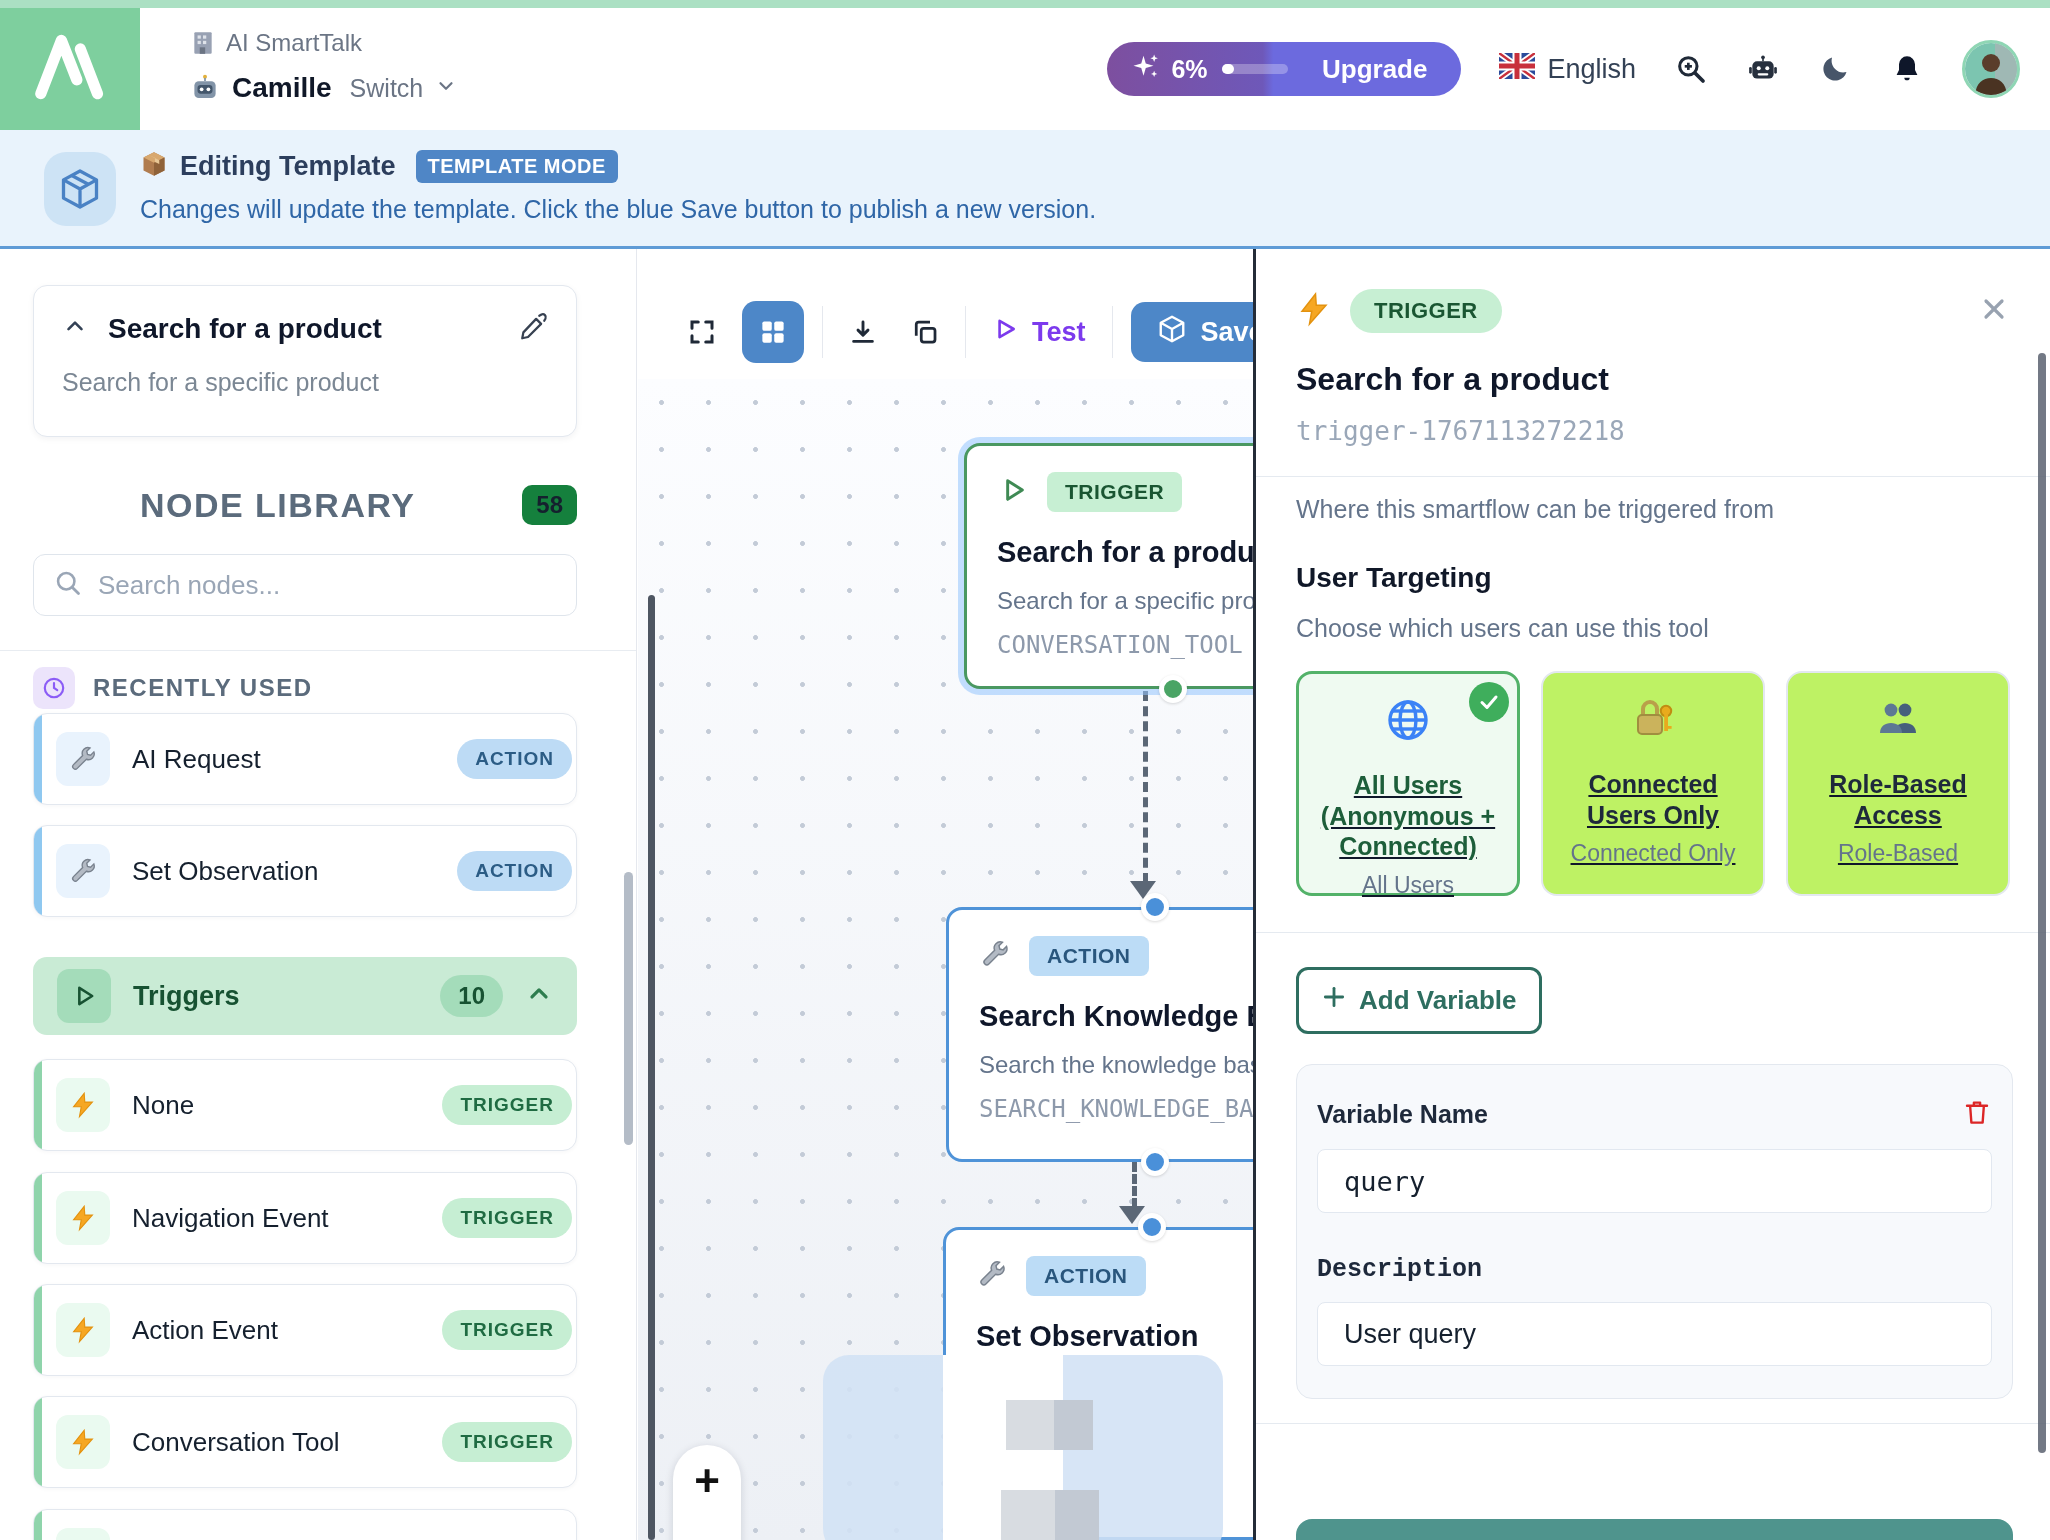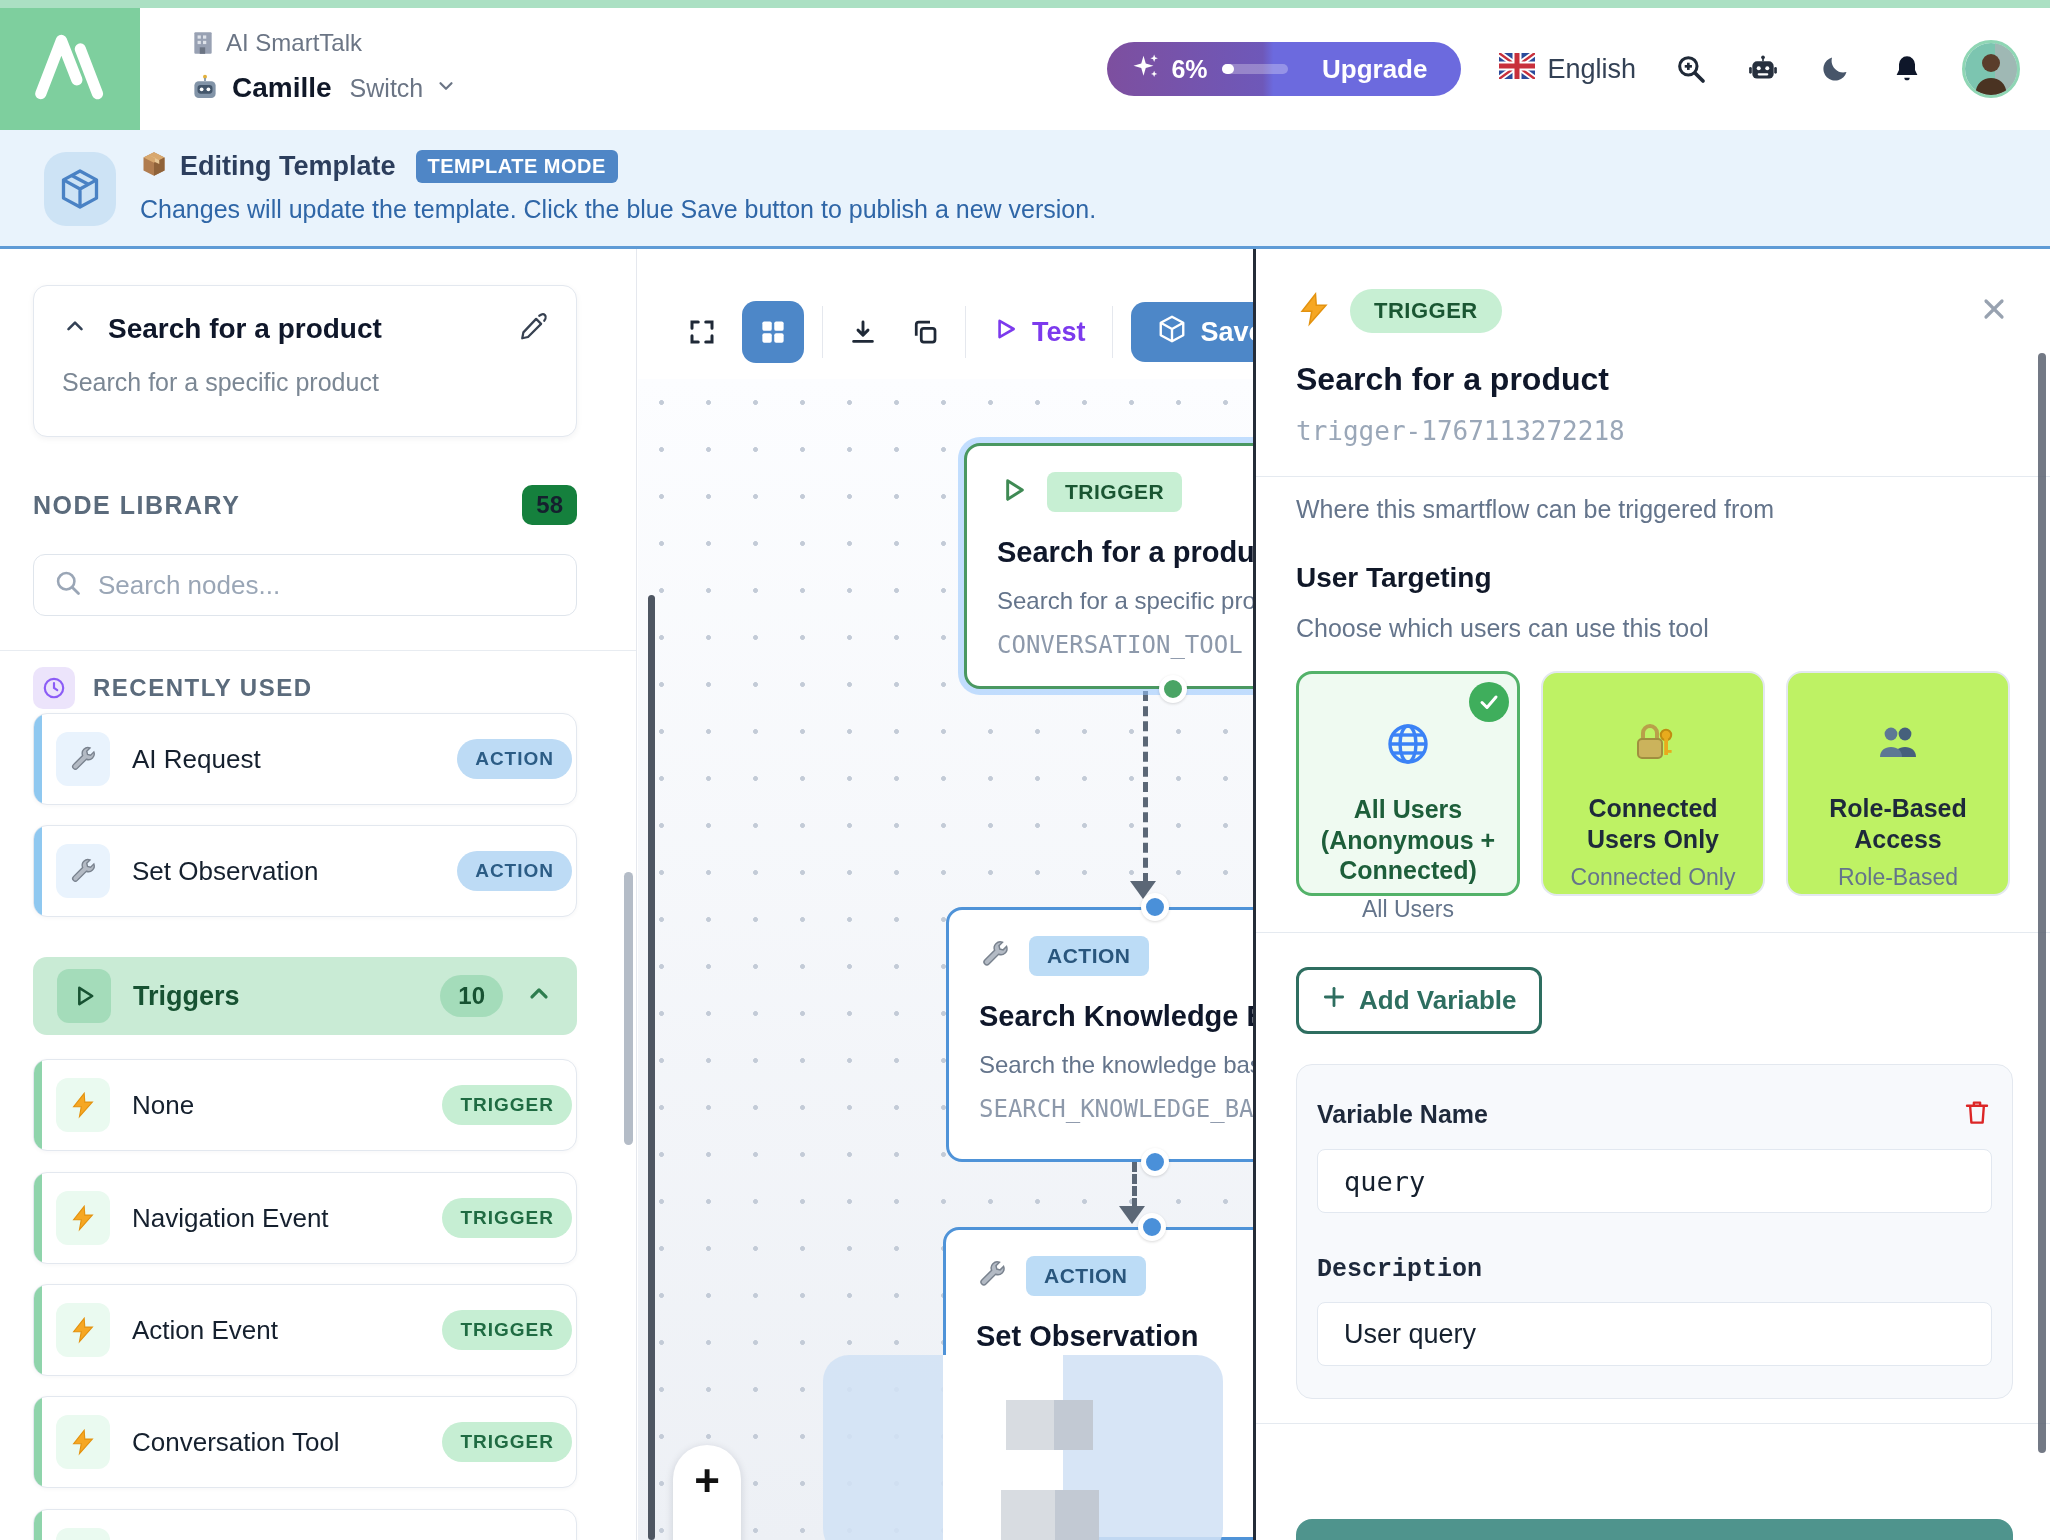--- a/index.html
+++ b/index.html
@@ -48,21 +48,21 @@
   .panel { position:absolute; left:1253px; top:249px; width:797px; height:1291px; background:#fff;
     border-left:3px solid #242c38; overflow:hidden; }
 
   
   .node-card { position:absolute; left:33px; top:36px; width:544px; height:152px; background:#fff;
     border:1px solid #e3e8ef; border-radius:14px; box-shadow:0 2px 6px rgba(15,23,42,.05); padding:26px 28px; }
   .node-card-row { display:flex; align-items:center; gap:20px; }
   .node-card-title { font-size:28px; font-weight:bold; color:#0f172a; flex:1; }
   .node-card-desc { margin-top:22px; font-size:25px; color:#7b8794; }
   .lib-row { position:absolute; left:33px; top:236px; width:544px; display:flex; align-items:center; }
-  .lib-title { font-size:25px; font-weight:bold; letter-spacing:1.5px; color:#5b6b7c; flex:1; }
+  .lib-title { font-size:34px; font-weight:bold; letter-spacing:1.5px; color:#5b6b7c; flex:1;text-align:center; }
   .lib-count { background:#15803d; color:#15202e; font-size:24px; font-weight:bold; padding:6px 14px; border-radius:10px; }
   .search-box { position:absolute; left:33px; top:305px; width:544px; height:62px; border:1px solid #dfe5ec;
     border-radius:12px; display:flex; align-items:center; padding:0 20px; gap:16px; background:#fff; }
   .search-ph { font-size:26px; color:#9aa6b6; }
   .side-divider { position:absolute; left:0; top:401px; width:637px; height:1px; background:#e8ecf1; }
   .recent-row { position:absolute; left:33px; top:418px; display:flex; align-items:center; gap:18px; }
   .clock-badge { width:42px; height:42px; border-radius:10px; background:#ece4fb; display:flex; align-items:center; justify-content:center; }
   .recent-title { font-size:24px; font-weight:bold; letter-spacing:1.5px; color:#5b6b7c; }
   .item-card { position:absolute; left:33px; width:544px; height:92px; background:#fff; border:1px solid #e3e8ef;
     border-radius:14px; display:flex; align-items:center; padding:0 4px 0 0; overflow:hidden; cursor:pointer;
@@ -122,21 +122,21 @@
   .p-head { display:flex; align-items:center; gap:18px; margin-top:34px; height:56px; }
   .p-close { margin-left:auto; cursor:pointer; }
   .p-title { margin-top:22px; font-size:32px; font-weight:bold; color:#0f172a; }
   .p-id { margin-top:18px; font-size:26px; color:#9aa7b8; font-family:"DejaVu Sans Mono",monospace; }
   .p-divider { position:relative; left:-40px; width:797px; height:1px; background:#e5eaf0; margin-top:30px; }
   .p-desc { margin-top:18px; font-size:25px; color:#64748b; }
   .sec-title { margin-top:38px; font-size:28px; font-weight:bold; color:#101828; }
   .sec-sub { margin-top:20px; font-size:25px; color:#64748b; }
   .target-row { display:flex; gap:21px; margin-top:28px; }
   .tcard { width:225px; height:225px; border-radius:16px; position:relative; display:flex; flex-direction:column;
-    align-items:center; text-align:center; padding:46px 14px 0; cursor:pointer; }
+    align-items:center; text-align:center; padding:22px 14px 0; cursor:pointer;text-decoration:underline; }
   .tcard-sel { background:#effaf1; border:3px solid #53b269; }
   .tcard-def { background:#bef264; border:2px solid #e3e8ef; }
   .tcard-title { margin-top:22px; font-size:25px; font-weight:bold; line-height:1.22; }
   .tt-green { color:#1d5e3a; } .tt-dark { color:#1e293b; }
   .tcard-sub { margin-top:10px; font-size:23px; color:#64748b; }
   .check-badge { position:absolute; right:8px; top:8px; width:40px; height:40px; border-radius:50%;
     background:#3fae5c; display:flex; align-items:center; justify-content:center; }
   .tv-row { display:flex; align-items:flex-start; margin-top:34px; }
   .tv-left { flex:1; }
   .tv-sub { margin-top:18px; font-size:25px; color:#64748b; max-width:470px; line-height:1.45; }

